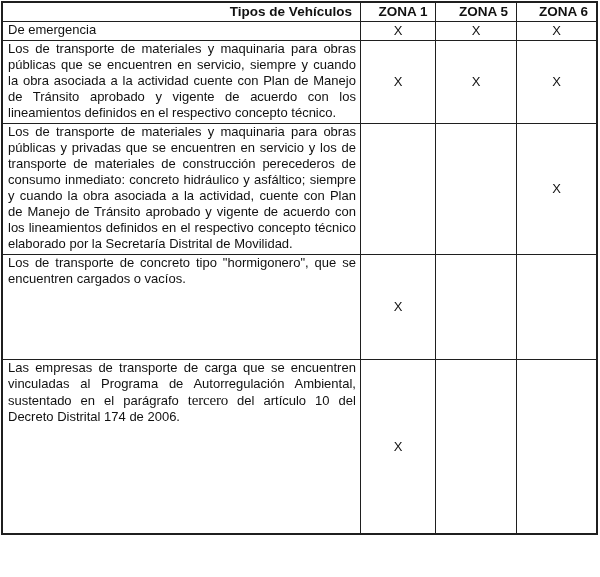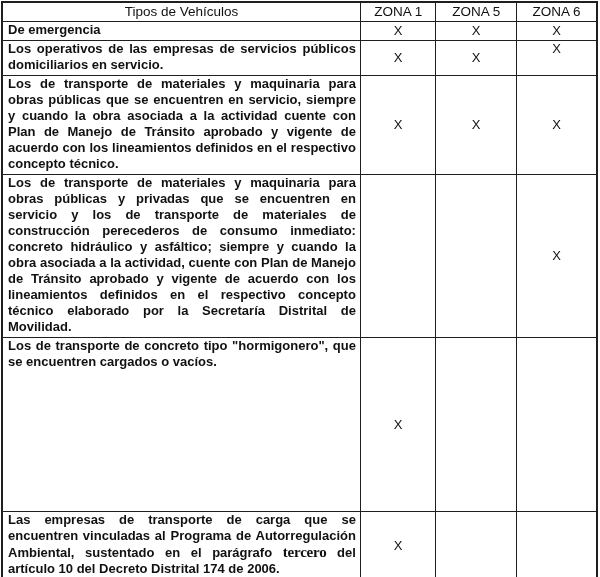--- a/index.html
+++ b/index.html
@@ -23,33 +23,32 @@
     border: 2px solid #1f1f1f;
   }
   table.zones th,
   table.zones td {
     border: 1px solid #1f1f1f;
     font-size: 13px;
     line-height: 16px;
     overflow: hidden;
   }
   table.zones th {
-    font-weight: normal;
-    text-align: center;
+    font-weight: bold;
+    text-align: right;
     vertical-align: middle;
     height: 15px;
-    padding: 1px 2px;
+    padding: 1px 8px;
     font-size: 13.5px;
   }
   td.tipo {
     text-align: justify;
     text-justify: inter-word;
     vertical-align: top;
     padding: 0px 4px 2px 5px;
-    font-weight: bold;
   }
   td.zona {
     text-align: center;
     vertical-align: middle;
     padding: 0 2px;
     font-size: 13.5px;
   }
   td.zona.v-top {
     vertical-align: top;
     padding-top: 0px;
@@ -90,26 +89,20 @@
       </tr>
     </thead>
     <tbody id="table-body">
         <tr>
           <td class="tipo">De emergencia</td>
           <td class="zona">X</td>
           <td class="zona">X</td>
           <td class="zona">X</td>
         </tr>
         <tr>
-          <td class="tipo">Los operativos de las empresas de servicios públicos domiciliarios en servicio.</td>
-          <td class="zona">X</td>
-          <td class="zona">X</td>
-          <td class="zona v-top">X</td>
-        </tr>
-        <tr>
           <td class="tipo">Los de transporte de materiales y maquinaria para obras públicas que se encuentren en servicio, siempre y cuando la obra asociada a la actividad cuente con Plan de Manejo de Tránsito aprobado y vigente de acuerdo con los lineamientos definidos en el respectivo concepto técnico.</td>
           <td class="zona">X</td>
           <td class="zona">X</td>
           <td class="zona">X</td>
         </tr>
         <tr>
           <td class="tipo">Los de transporte de materiales y maquinaria para obras públicas y privadas que se encuentren en servicio y los de transporte de materiales de construcción perecederos de consumo inmediato: concreto hidráulico y asfáltico; siempre y cuando la obra asociada a la actividad, cuente con Plan de Manejo de Tránsito aprobado y vigente de acuerdo con los lineamientos definidos en el respectivo concepto técnico elaborado por la Secretaría Distrital de Movilidad.</td>
           <td class="zona"></td>
           <td class="zona"></td>
           <td class="zona">X</td>

